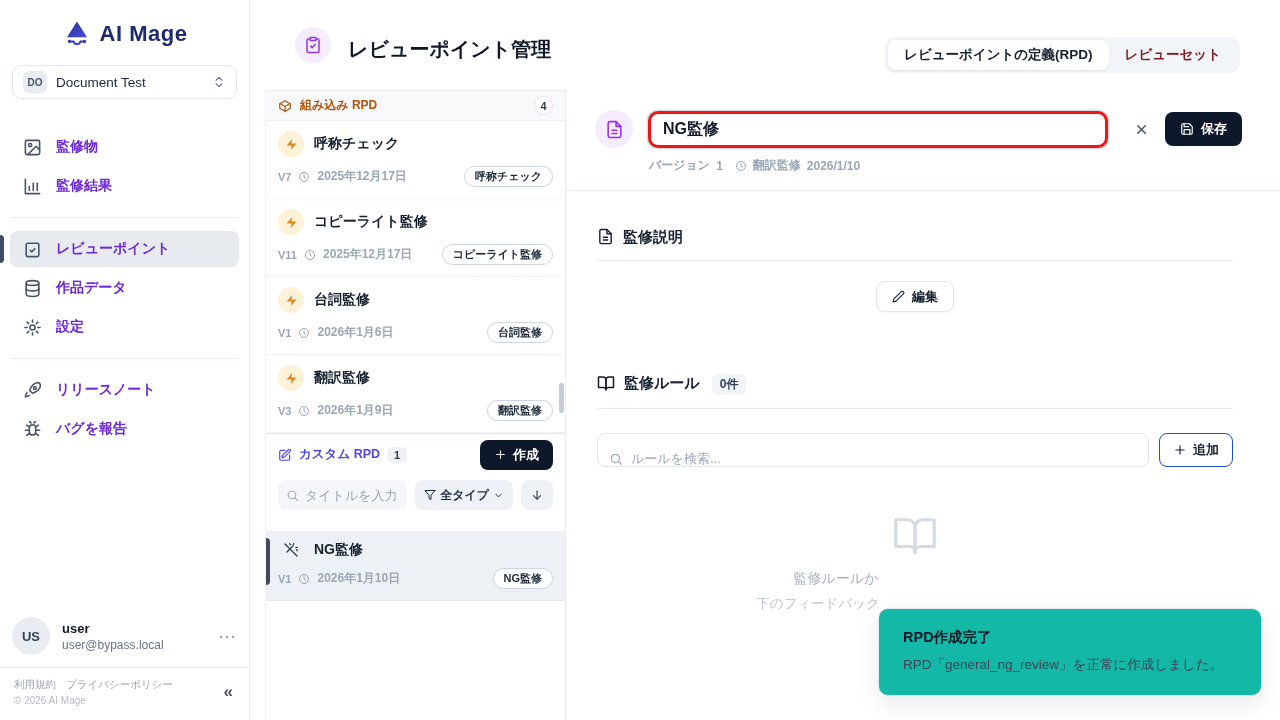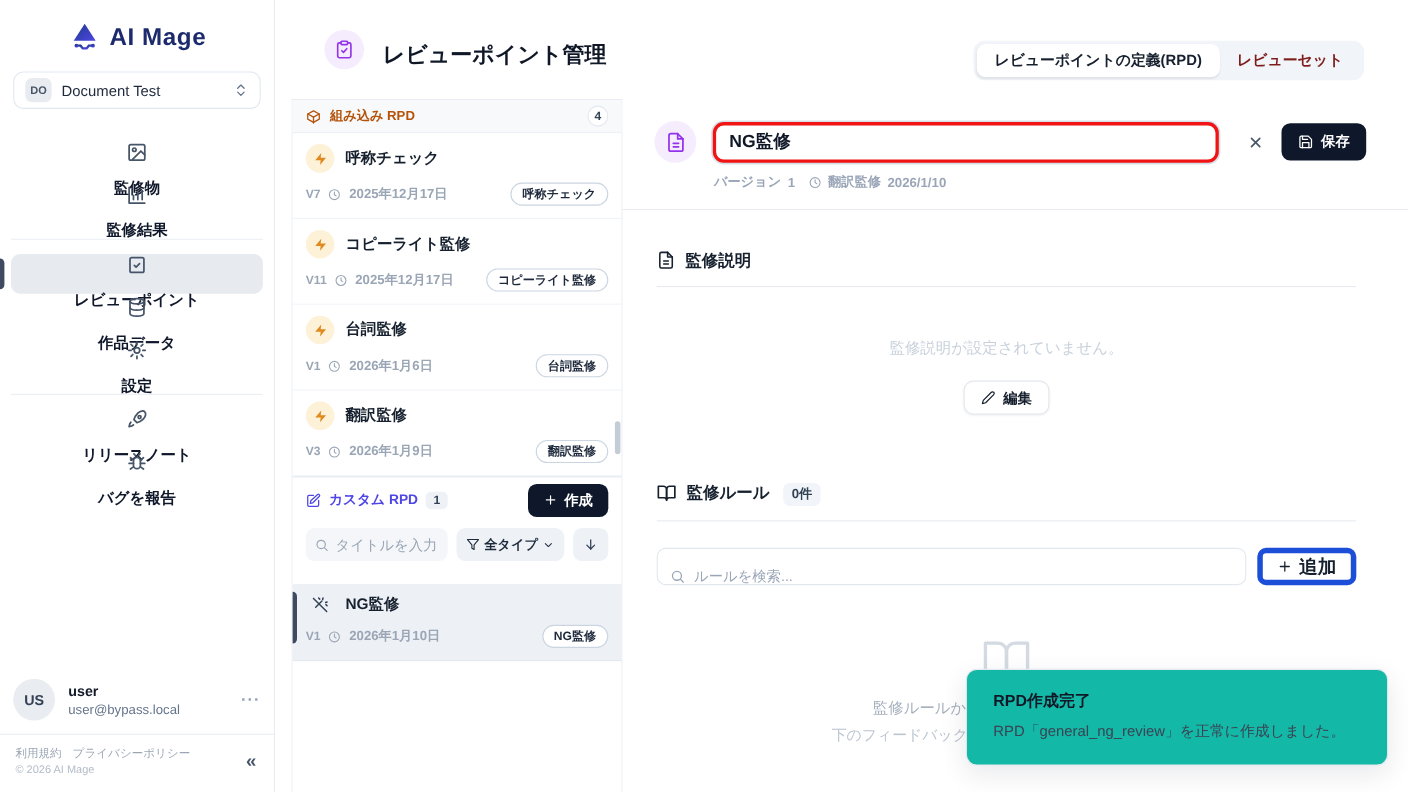--- a/index.html
+++ b/index.html
@@ -21,21 +21,21 @@
   .logo-text { font-size: 22px; font-weight: 800; color: #1d2b6e; letter-spacing: .5px; }
   .project-select {
     margin: 13px 12px 0; height: 34px; border: 1px solid #e2e8f0; border-radius: 9px;
     display: flex; align-items: center; padding: 0 10px; gap: 9px; cursor: pointer; background: #fff;
   }
   .do-badge { width: 24px; height: 22px; background: #e8ebef; border-radius: 6px; font-size: 10px; font-weight: 700; color: #475569; display: flex; align-items: center; justify-content: center; }
   .project-name { font-size: 13.5px; color: #1e293b; flex: 1; }
   .nav { margin-top: 30px; }
   .nav-item {
     height: 36px; margin: 0 10px 3px; border-radius: 8px; display: flex; align-items: center;
-    padding: 0 13px; gap: 14px; color: #0f172a; font-size: 14px; font-weight: 700; cursor: pointer; position: relative; flex-direction: column;
+    padding: 0 13px; gap: 14px; color: #6d28d9; font-size: 14px; font-weight: 700; cursor: pointer; position: relative;
   }
   .nav-item .nico { color: #475569; }
   .nav-item.active { background: #e7ebf0; }
   .nav-item.active::before {
     content: ""; position: absolute; left: -10px; top: 4px; width: 4px; height: 28px;
     background: #3f4a61; border-radius: 0 4px 4px 0;
   }
   .side-div { border-top: 1px solid #eaeef3; margin: 13px 10px; }
   .side-spacer { flex: 1; }
   .user-row { margin: 0 12px 12px; display: flex; align-items: center; gap: 12px; }
@@ -109,21 +109,21 @@
   .sec-title { font-size: 15px; font-weight: 800; }
   .sec-underline { border-top: 1px solid #e7ebf0; margin-top: 13px; }
   .empty-desc { text-align: center; margin-top: 47px; font-size: 14px; color: #c8d1db; }
   .edit-btn { margin: 20px auto 0; height: 31px; padding: 0 15px; border: 1px solid #e3e8ee; border-radius: 9px; background: #fff; box-shadow: 0 1px 2px rgba(16,24,40,.05); display: flex; align-items: center; gap: 7px; font-size: 13px; font-weight: 700; color: #16202e; cursor: pointer; width: fit-content; font-family: inherit; }
   .rules-sec { margin-top: 62px; }
   .badge-0 { background: #f1f5f9; border-radius: 6px; padding: 2px 8px; font-size: 12px; font-weight: 700; color: #334155; margin-left: 3px; }
   .rule-search-row { display: flex; gap: 10px; margin-top: 24px; }
   .rule-search { flex: 1; height: 34px; border: 1px solid #e3e8ee; border-radius: 8px; display: flex; align-items: flex-end; gap: 8px; padding: 0 11px; color: #9aa6b8; background: #fff; }
   .rule-search input { border: none; outline: none; font-size: 13px; font-family: inherit; width: 100%; color: #16202e; background: transparent; }
   .rule-search input::placeholder { color: #9aa6b8; }
-  .add-btn { height: 34px; padding: 0 13px; border: 5px solid #1d4ed8; border-radius: 8px; background: #fff; display: flex; align-items: center; gap: 6px; font-size: 17px; font-weight: 700; color: #16202e; cursor: pointer; font-family: inherit; }
+  .add-btn { height: 34px; padding: 0 13px; border: 1px solid #1d4ed8; border-radius: 8px; background: #fff; display: flex; align-items: center; gap: 6px; font-size: 13px; font-weight: 700; color: #16202e; cursor: pointer; font-family: inherit; }
   .rules-empty { margin-top: 45px; text-align: center; }
   .book-big { color: #d4dae2; margin: 0 auto; width: 46px; }
   .rules-empty-l1 { margin-top: 12px; font-size: 14px; color: #a6b0bd; transform: translateX(-79px); }
   .rules-empty-l2 { margin-top: 7px; font-size: 13.5px; color: #bcc5d0; transform: translateX(-97px); }
 
   
   .toast {
     position: absolute; left: 878px; top: 608px; width: 384px; background: #14b8a6;
     border: 1px solid #e6eaf0; border-radius: 10px; box-shadow: 0 8px 24px rgba(15,23,42,.09);
     padding: 19px 24px 21px; z-index: 50;
@@ -508,21 +508,20 @@
             <svg class="ic" width="17" height="17" viewBox="0 0 24 24">
               <path d="M14 2H6a2 2 0 0 0-2 2v16a2 2 0 0 0 2 2h12a2 2 0 0 0 2-2V8z"></path>
               <path d="M14 2v6h6"></path>
               <path d="M9 13h6"></path>
               <path d="M9 17h6"></path>
             </svg>
           </span>
         <span class="sec-title">監修説明</span>
       </div>
       <div class="sec-underline"></div>
-      <div class="empty-desc">監修説明が設定されていません。</div>
       <button class="edit-btn">
         <span>
             <svg class="ic" width="13" height="13" viewBox="0 0 24 24">
               <path d="M17 3a2.8 2.8 0 1 1 4 4L7.5 20.5 2 22l1.5-5.5z"></path>
             </svg>
           </span>
         <span>編集</span>
       </button>
     </div>
 

